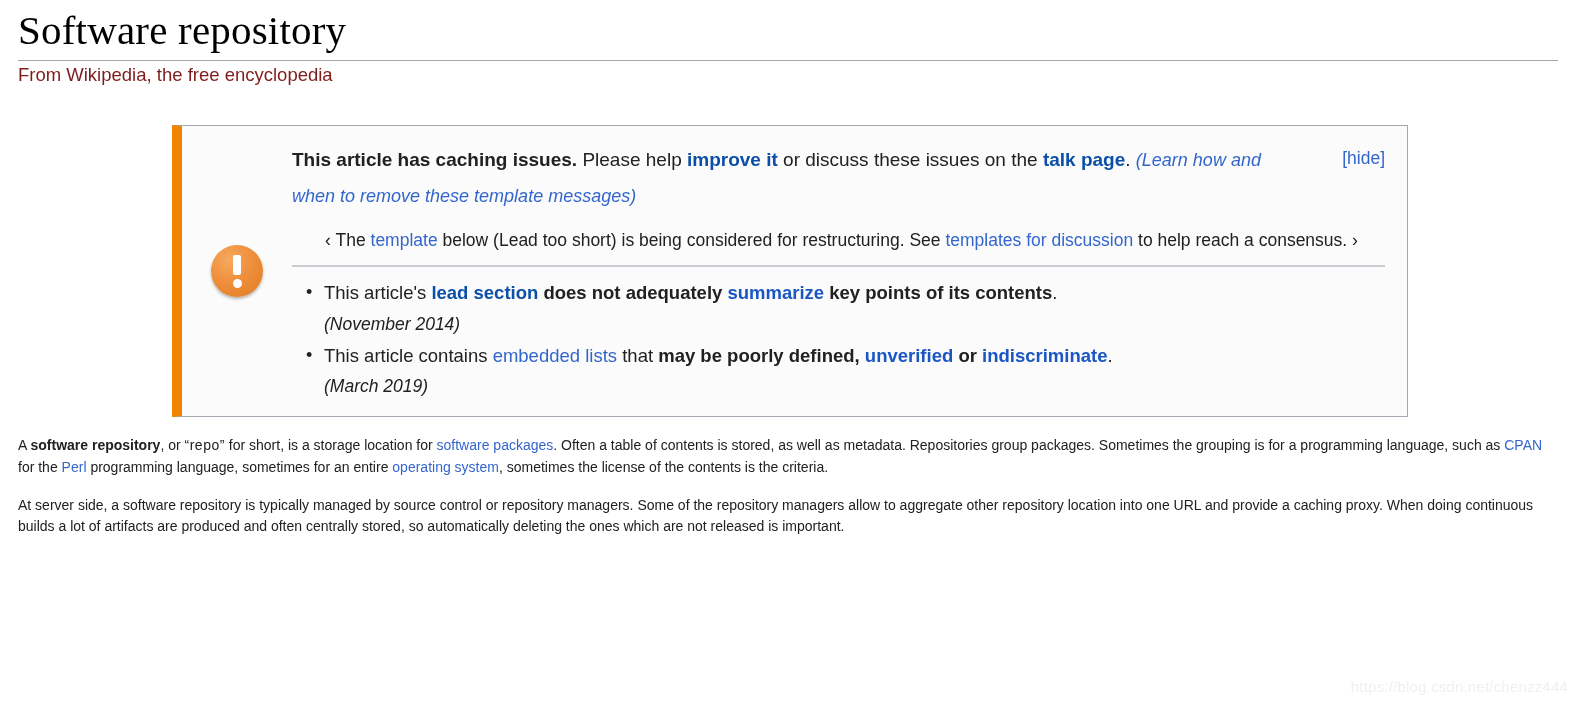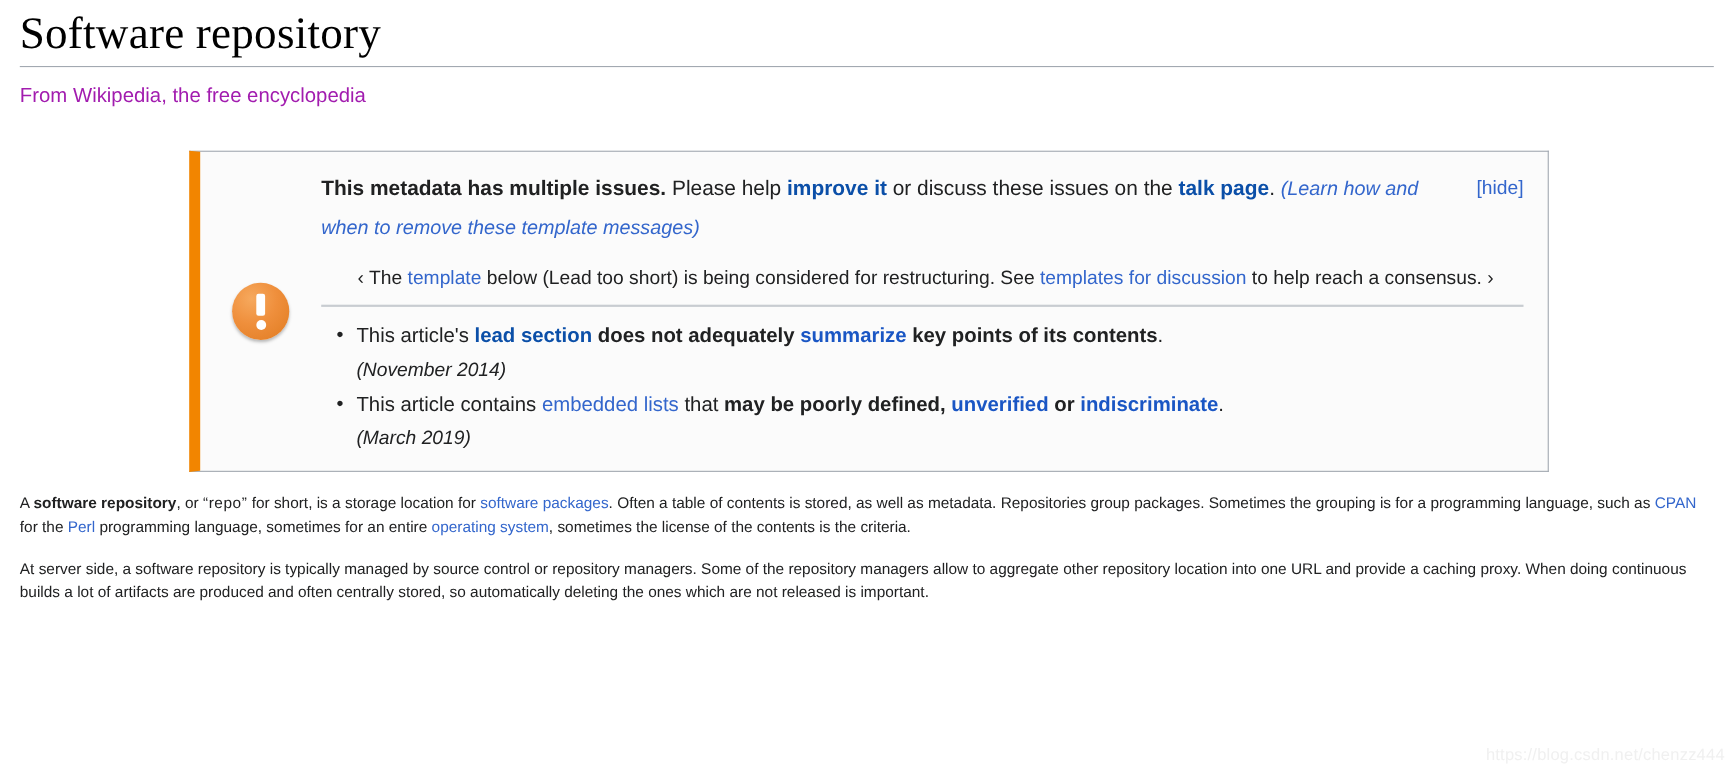--- a/index.html
+++ b/index.html
@@ -36,22 +36,22 @@
   }
   .title-rule {
     border: none;
     border-top: 1px solid #a2a9b1;
     margin: 0 0 0 0;
     height: 0;
   }
   .tagline {
     font-size: 18.5px;
     line-height: 1.5;
-    color: #a21caf;
-    margin: 12px 0 0 0;
+    color: #7f1d1d;
+    margin: 0 0 0 0;
     padding: 0;
   }
 
   
   .ambox-wrap {
     margin: 36px 0 0 0;
     padding-left: 154px;
     padding-right: 150px;
     box-sizing: border-box;
   }
@@ -226,21 +226,21 @@
   <div class="ambox-wrap">
     <div class="ambox">
 
       <div class="ambox-iconcell">
         <span class="warn-icon"></span>
       </div>
 
       <div class="ambox-body">
 
         <div class="ambox-head">
-          <b>This metadata has multiple issues.</b><span> Please help </span><span class="lnk-bold">improve it</span><span> or discuss these issues on the </span><span class="lnk-bold">talk page</span><span>. </span><span class="learn">(Learn how and when to remove these template messages)</span>
+          <b>This article has caching issues.</b><span> Please help </span><span class="lnk-bold">improve it</span><span> or discuss these issues on the </span><span class="lnk-bold">talk page</span><span>. </span><span class="learn">(Learn how and when to remove these template messages)</span>
           <span class="hide-link">[hide]</span>
         </div>
 
         <div class="subnotice">
           <span>‹</span><span> The </span><span class="lnk">template</span><span> below (</span><span class="lead-italic">Lead too short</span><span>) is being considered for restructuring. See </span><span class="lnk">templates for discussion</span><span> to help reach a consensus. </span><span>›</span>
         </div>
 
         <ul class="issue-list">
           <li>
             <span>This article's </span><span class="lnk-bold">lead section</span><b> does not adequately </b><span class="lnk-bold-bright">summarize</span><b> key points of its contents</b><span>.</span>

